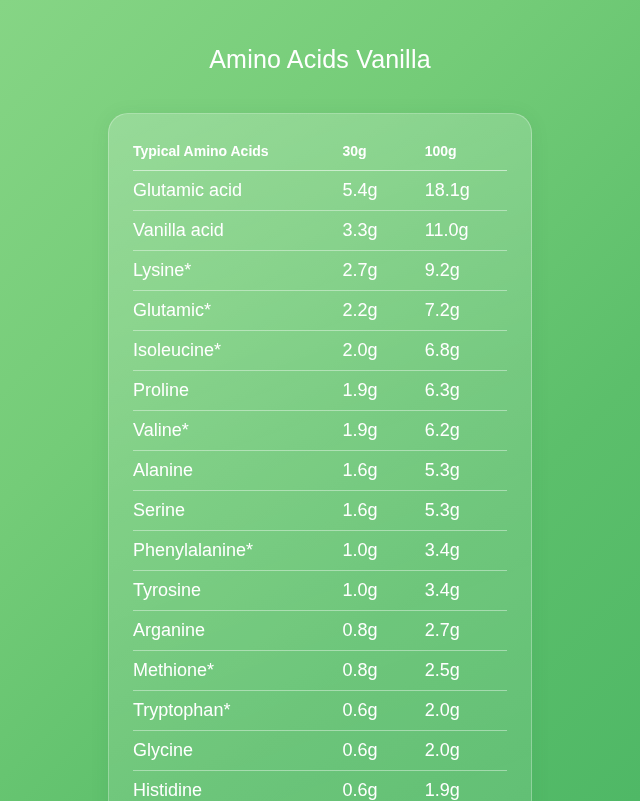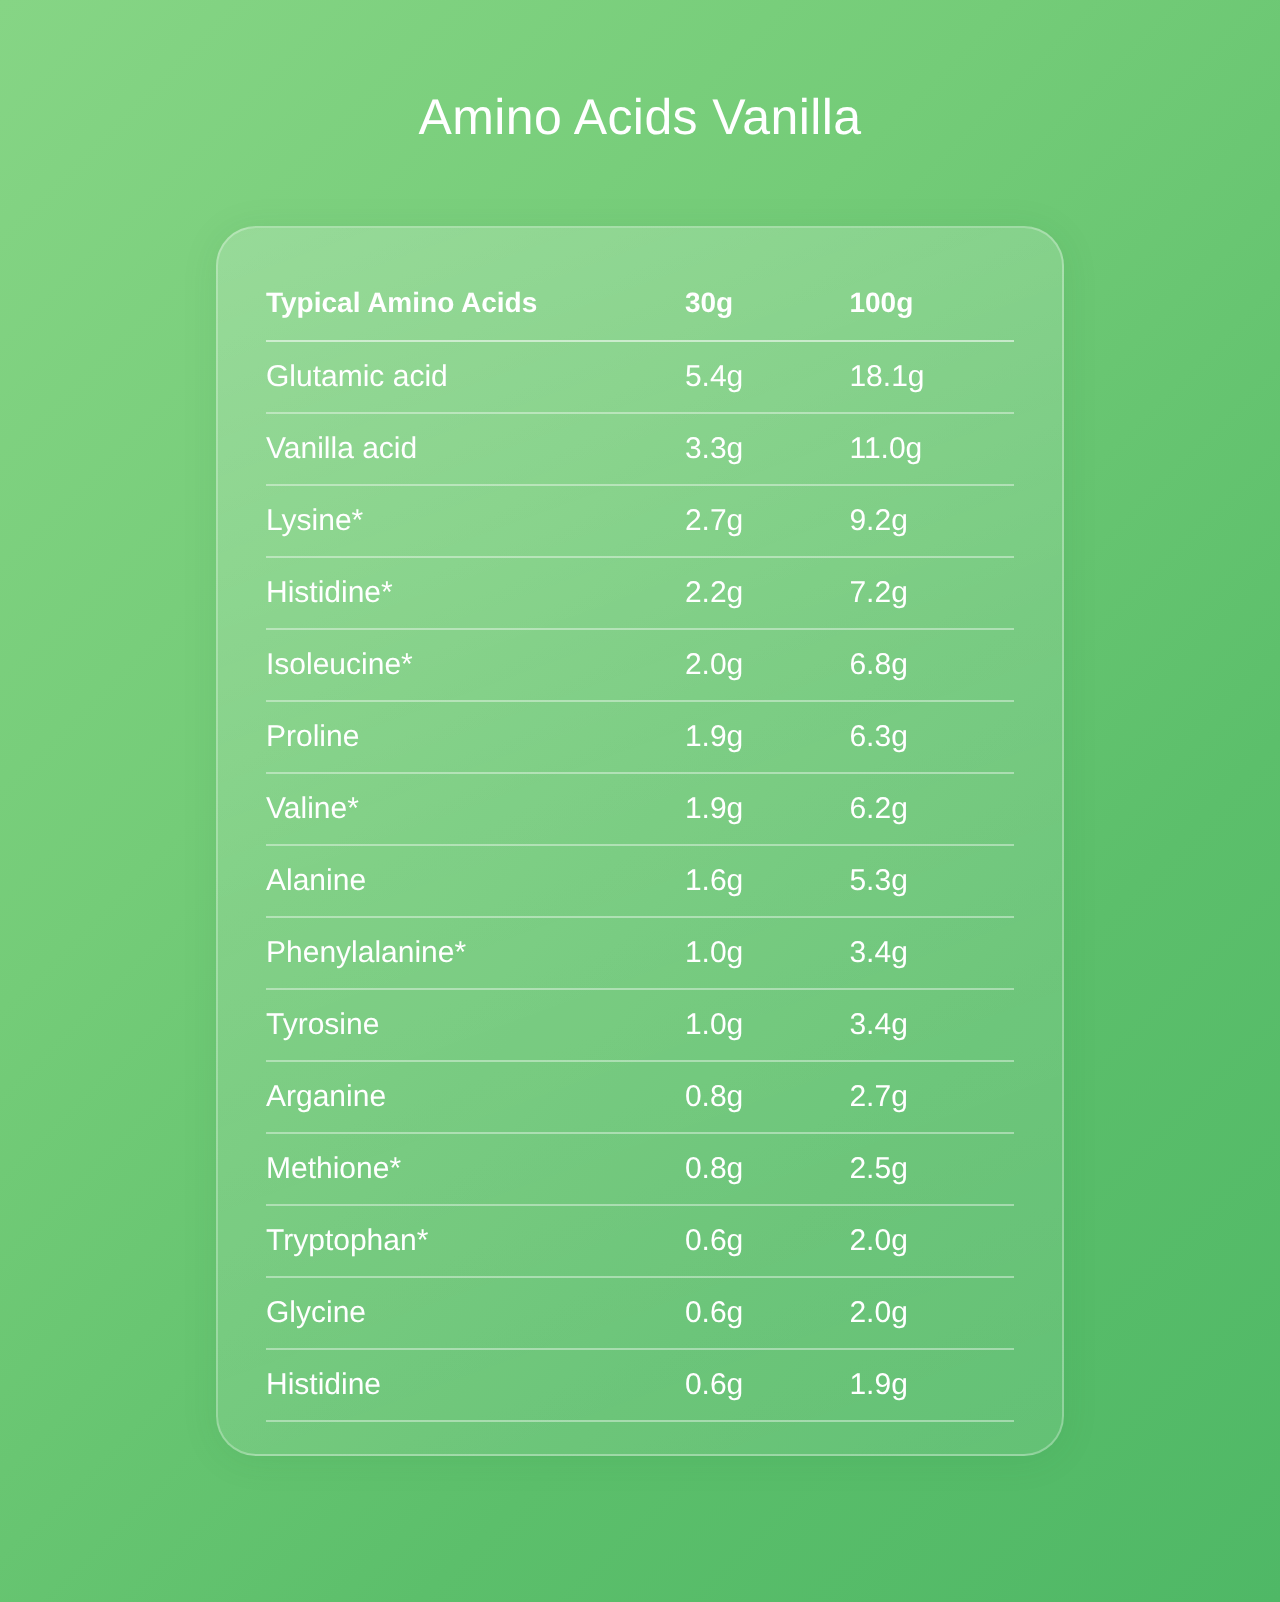--- a/index.html
+++ b/index.html
@@ -41,21 +41,21 @@
     box-sizing: border-box;
   }
   table.nutrition {
     width: 100%;
     border-collapse: collapse;
     table-layout: fixed;
   }
   table.nutrition th,
   table.nutrition td {
     color: #ffffff;
-    font-size: 15px;
+    font-size: 18px;
     padding: 9px 0 9px 0;
     text-align: left;
     vertical-align: baseline;
   }
   table.nutrition thead th {
     font-weight: bold;
     font-size: 14px;
     padding-bottom: 11px;
     border-bottom: 1px solid rgba(255,255,255,0.55);
     margin-left: 44px;
@@ -97,41 +97,46 @@
             <td class="col-name">Vanilla acid</td>
             <td class="col-a">3.3g</td>
             <td class="col-b">11.0g</td>
           </tr>
           <tr>
             <td class="col-name">Lysine*</td>
             <td class="col-a">2.7g</td>
             <td class="col-b">9.2g</td>
           </tr>
           <tr>
-            <td class="col-name">Histidine*</td>
+            <td class="col-name">Glutamic*</td>
             <td class="col-a">2.2g</td>
             <td class="col-b">7.2g</td>
           </tr>
           <tr>
             <td class="col-name">Isoleucine*</td>
             <td class="col-a">2.0g</td>
             <td class="col-b">6.8g</td>
           </tr>
           <tr>
             <td class="col-name">Proline</td>
             <td class="col-a">1.9g</td>
             <td class="col-b">6.3g</td>
           </tr>
           <tr>
             <td class="col-name">Valine*</td>
             <td class="col-a">1.9g</td>
             <td class="col-b">6.2g</td>
           </tr>
           <tr>
             <td class="col-name">Alanine</td>
+            <td class="col-a">1.6g</td>
+            <td class="col-b">5.3g</td>
+          </tr>
+          <tr>
+            <td class="col-name">Serine</td>
             <td class="col-a">1.6g</td>
             <td class="col-b">5.3g</td>
           </tr>
           <tr>
             <td class="col-name">Phenylalanine*</td>
             <td class="col-a">1.0g</td>
             <td class="col-b">3.4g</td>
           </tr>
           <tr>
             <td class="col-name">Tyrosine</td>

